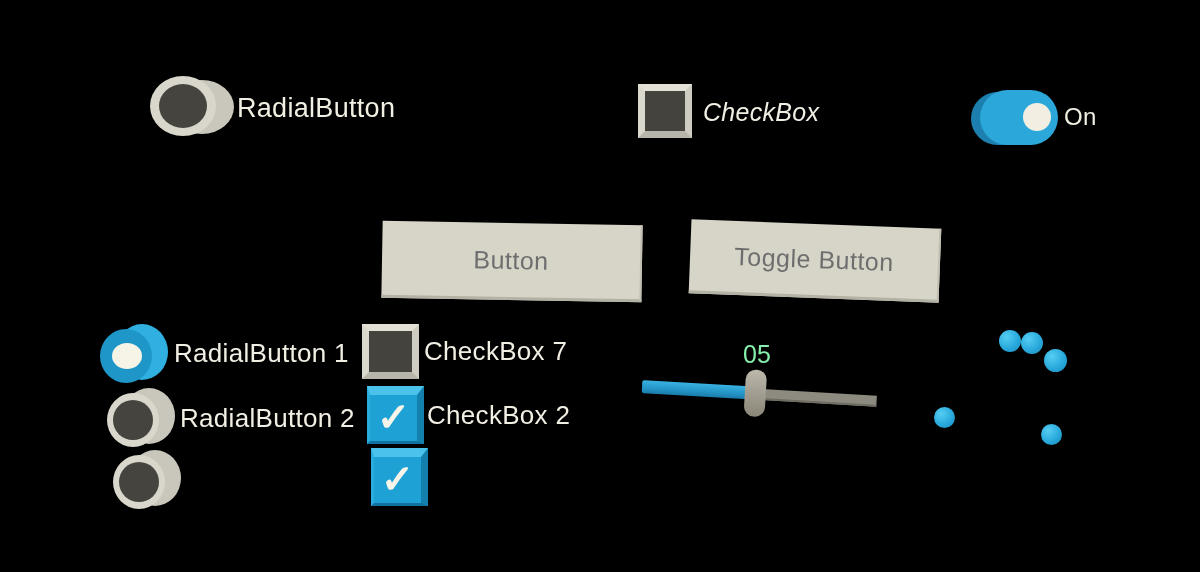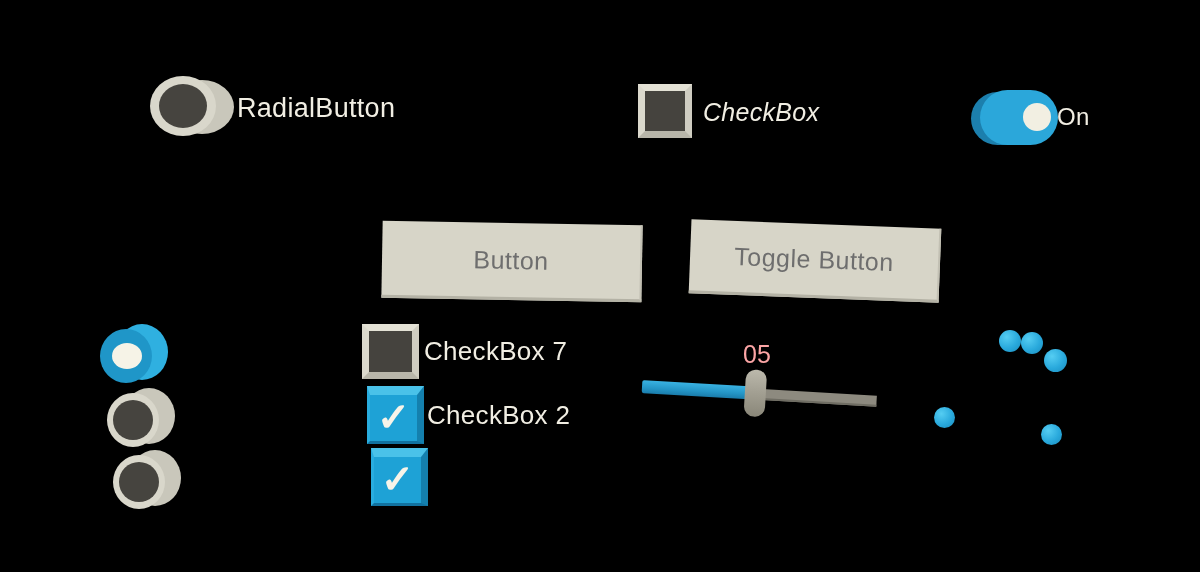--- a/index.html
+++ b/index.html
@@ -51,21 +51,21 @@
   }
 
   
   .slider-group{position:absolute;left:640px;top:352px;width:240px;height:80px;}
   .slider-track{position:absolute;left:0;top:28px;width:238px;height:14px;transform:rotate(3.3deg);transform-origin:0 50%;}
   .trk-fill{position:absolute;left:2px;top:0;width:113px;height:13px;border-radius:2px;
     background:linear-gradient(180deg,#39b2e2 0%,#2495c6 60%,#1a7cab 100%);}
   .trk-rest{position:absolute;left:115px;top:2px;width:122px;height:9px;background:#8d8a7f;border-bottom:2px solid #6f6d63;}
   .trk-thumb{position:absolute;left:105px;top:-17px;width:21px;height:47px;border-radius:10px;
     background:linear-gradient(180deg,#bcb9ac 0%,#a4a194 45%,#8a8779 100%);}
-  .slider-value{position:absolute;left:743px;top:340px;color:#fca5a5;font-size:25px;}
+  .slider-value{position:absolute;left:743px;top:340px;color:#86efac;font-size:25px;}
 
   
   .sphere{position:absolute;border-radius:50%;
     background:radial-gradient(circle at 35% 32%, #55cdf2 0%, #29a9dc 55%, #1b8cbd 100%);}
 </style>
 </head>
 <body>
 
 <div id="stage">
 
@@ -77,40 +77,42 @@
   <div class="lbl" style="left:237px;top:94px;font-size:27px;">RadialButton</div>
 
   <div class="cbx gray" style="left:638px;top:84px;width:54px;height:54px;"></div>
   <div class="lbl" style="left:703px;top:99px;font-size:25px;font-style:italic;">CheckBox</div>
 
   <div class="toggle" style="left:971px;top:90px;">
     <div class="tg-back"></div>
     <div class="tg-front"></div>
     <div class="tg-knob"></div>
   </div>
-  <div class="lbl" style="left:1057px;top:104px;font-size:24px;">On</div>
+  <div class="lbl" style="left:1057px;top:104px;font-size:24px;padding-left:7px;">On</div>
 
   <div class="pushbtn" style="left:382px;top:223px;width:258px;height:74px;transform:rotate(1deg);">
     <span>Button</span>
   </div>
   <div class="pushbtn" style="left:690px;top:224px;width:248px;height:71px;transform:rotate(2.2deg);">
     <span>Toggle Button</span>
   </div>
 
   <div class="radial blue" style="left:100px;top:324px;width:70px;height:62px;">
     <div class="rb-body" style="left:16px;top:0;width:52px;height:56px;"></div>
     <div class="rb-face" style="left:0;top:5px;width:52px;height:54px;"></div>
     <div class="rb-hole" style="left:12px;top:19px;width:30px;height:26px;"></div>
   </div>
+  <div class="lbl" style="left:174px;top:339px;">RadialButton 1</div>
 
   <div class="radial gray" style="left:107px;top:388px;width:70px;height:62px;">
     <div class="rb-body" style="left:16px;top:0;width:52px;height:56px;"></div>
     <div class="rb-face" style="left:0;top:5px;width:52px;height:54px;"></div>
     <div class="rb-hole" style="left:6px;top:12px;width:40px;height:40px;"></div>
   </div>
+  <div class="lbl" style="left:180px;top:404px;">RadialButton 2</div>
 
   <div class="radial gray" style="left:113px;top:450px;width:70px;height:62px;">
     <div class="rb-body" style="left:16px;top:0;width:52px;height:56px;"></div>
     <div class="rb-face" style="left:0;top:5px;width:52px;height:54px;"></div>
     <div class="rb-hole" style="left:6px;top:12px;width:40px;height:40px;"></div>
   </div>
 
   <div class="cbx gray" style="left:362px;top:324px;width:57px;height:55px;"></div>
   <div class="lbl" style="left:424px;top:337px;">CheckBox 7</div>
 

